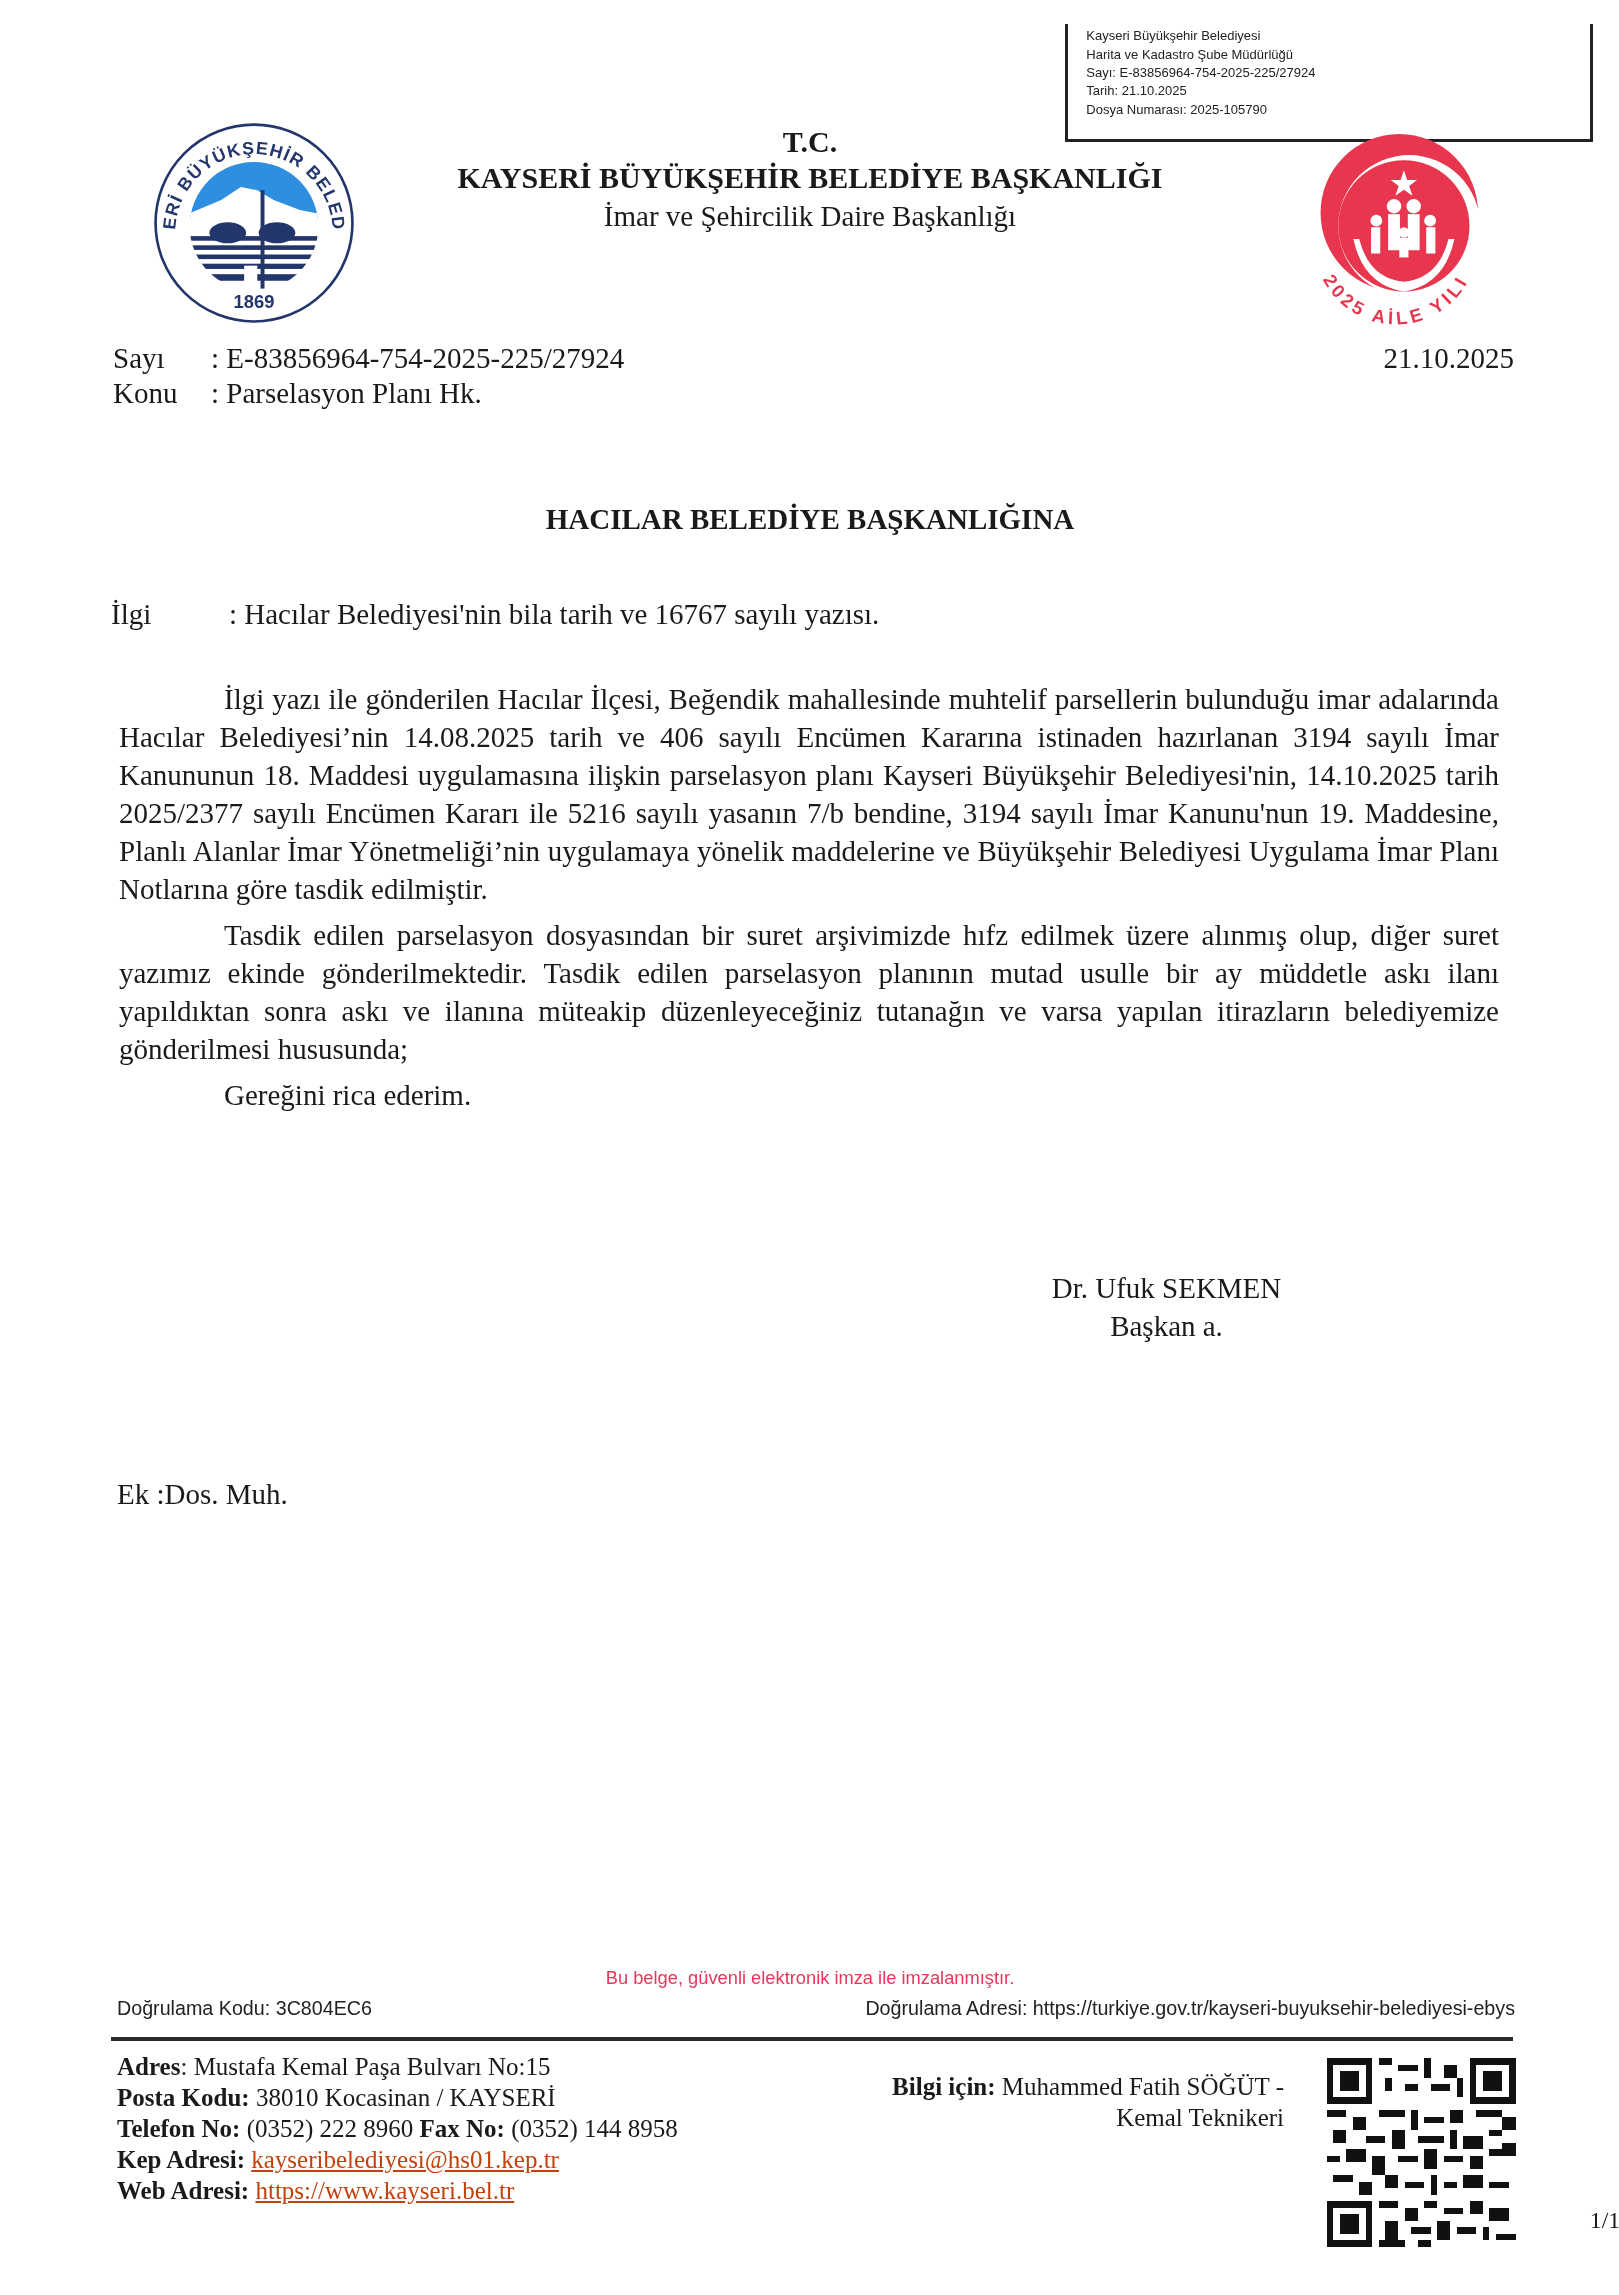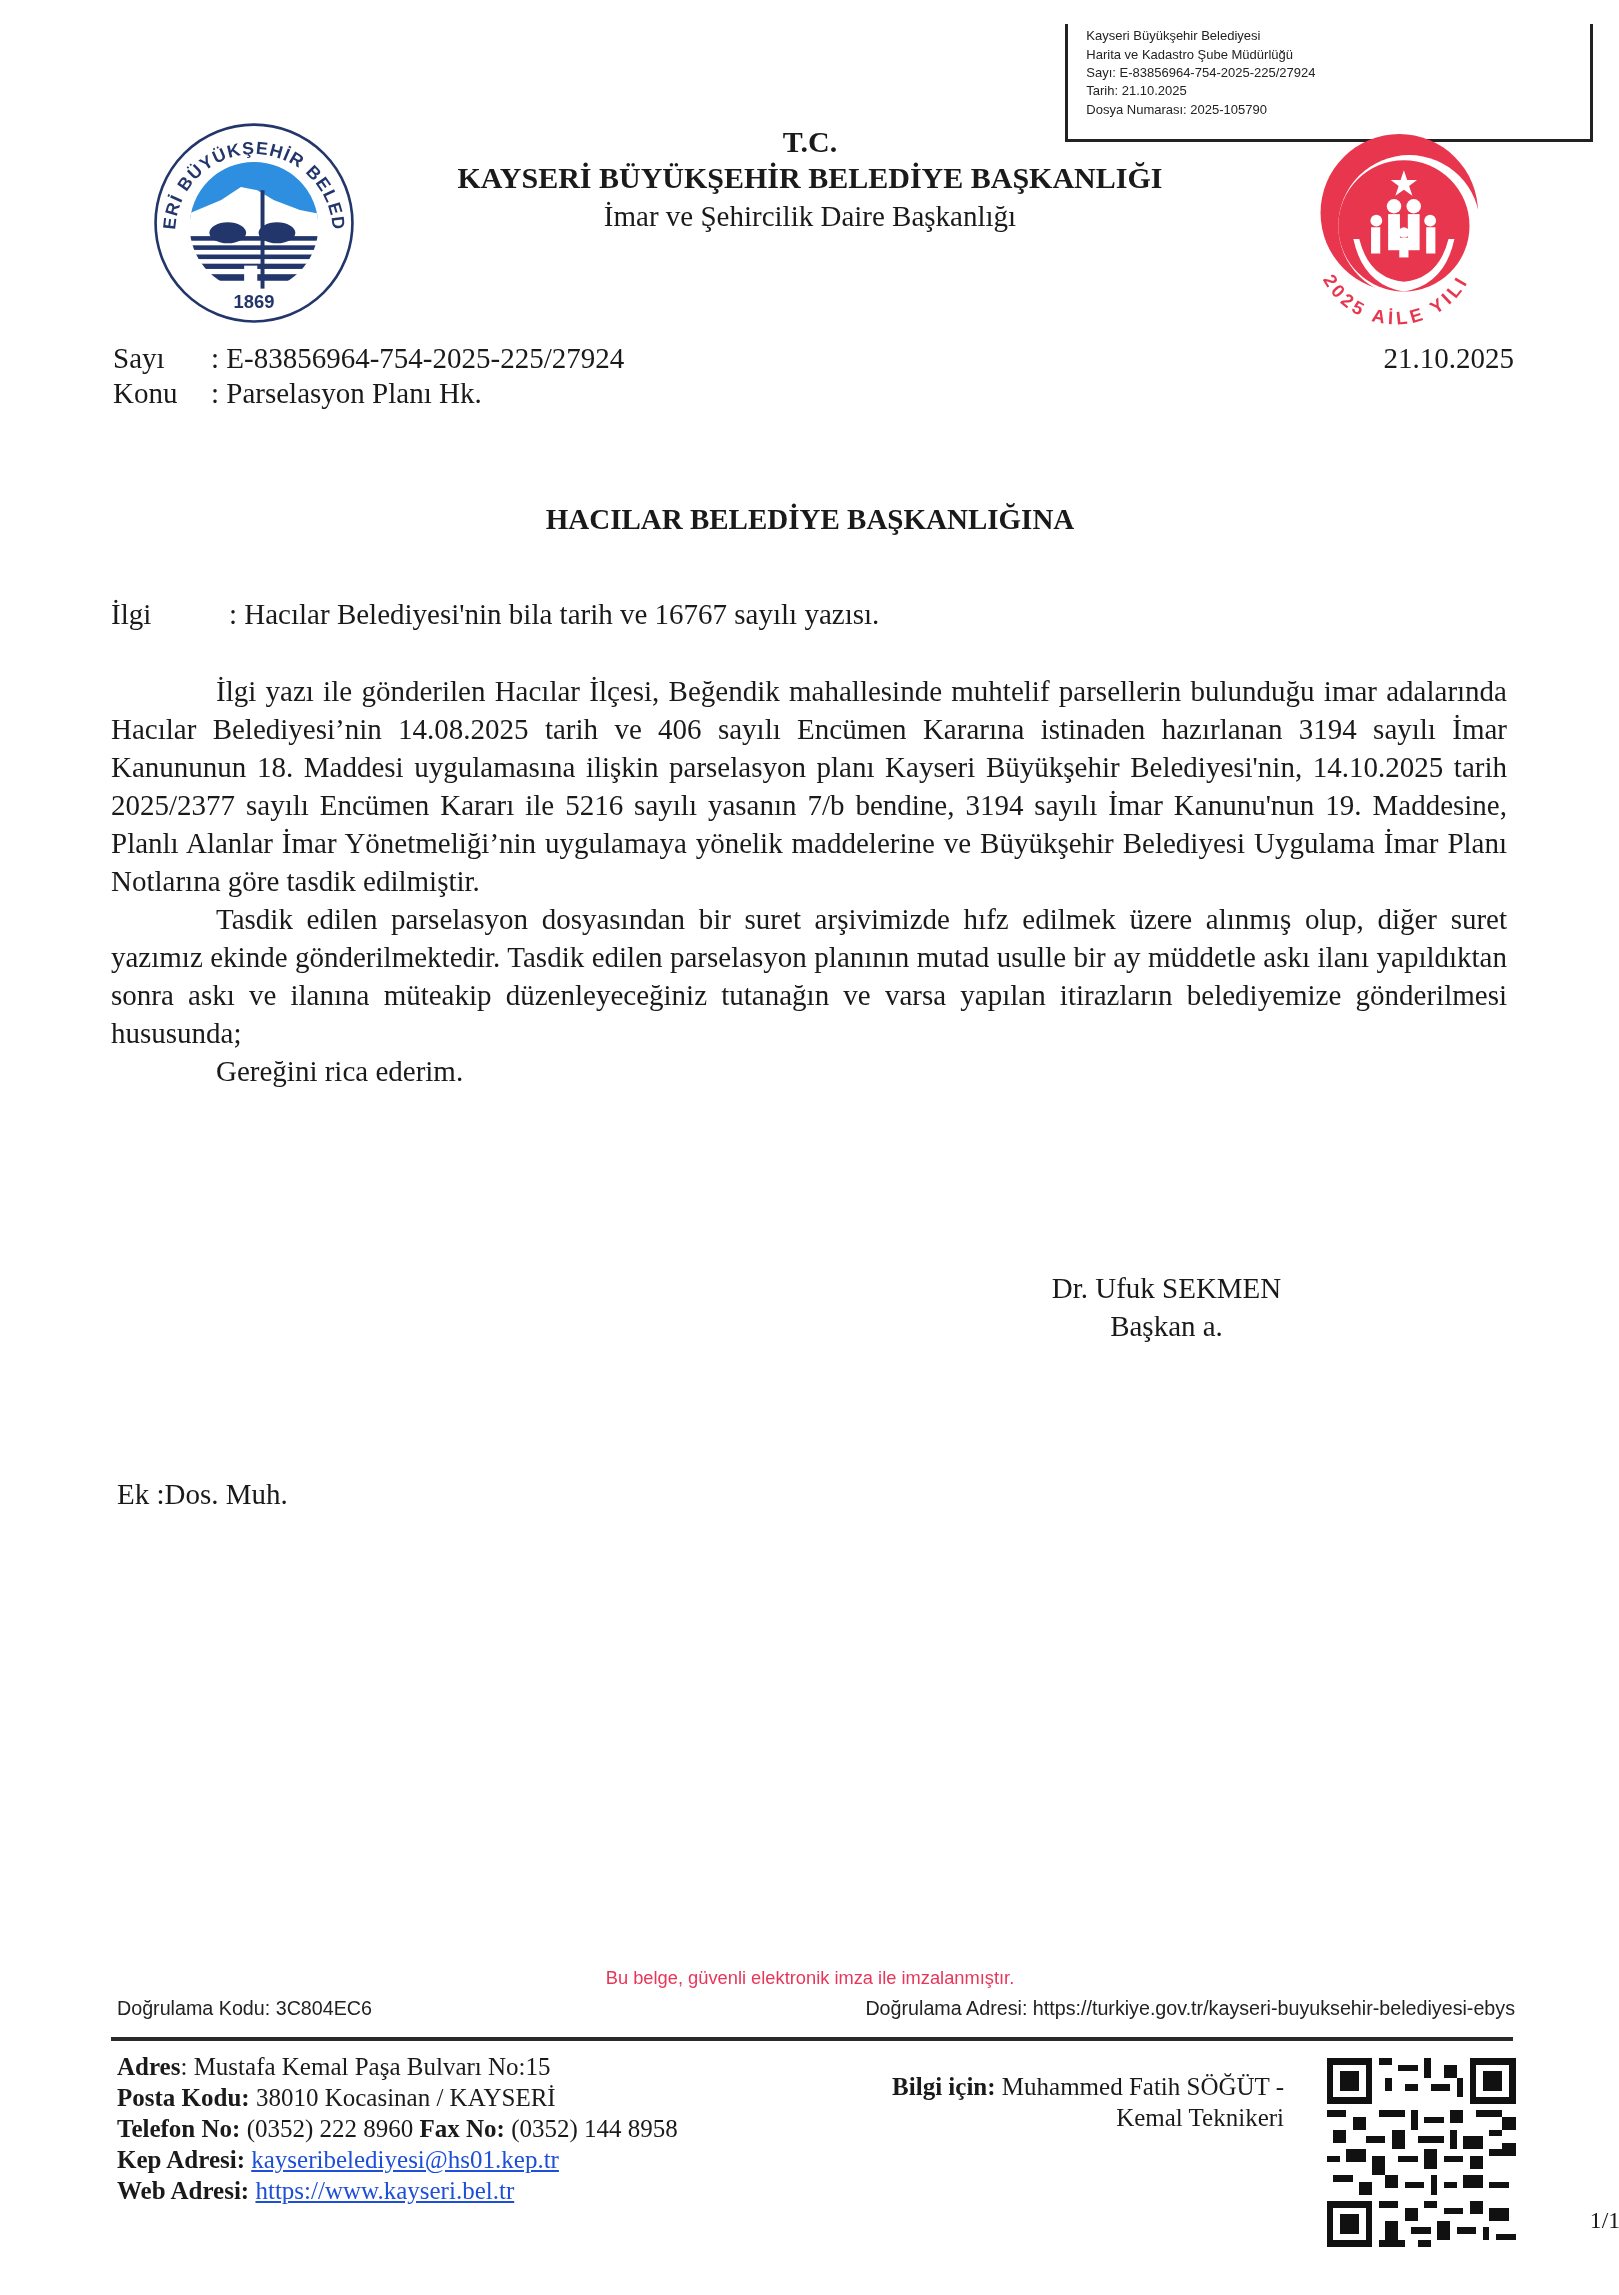--- a/index.html
+++ b/index.html
@@ -24,36 +24,36 @@
     .meta { font-size: 29px; white-space: nowrap; }
     .meta .lbl { display: inline-block; width: 98px; }
     .date { right: 106px; top: 342px; font-size: 29px; }
 
     .addressee { left: 0; width: 1620px; text-align: center; top: 503px; font-size: 29px; font-weight: bold; }
 
     .ilgi { left: 111px; top: 598px; font-size: 29px; white-space: nowrap; }
     .ilgi .lbl { display: inline-block; width: 118px; }
 
     .body-text { left: 111px; top: 672px; width: 1396px; font-size: 29px; line-height: 38px; text-align: justify; }
-    .body-text p { margin: 0; text-indent: 105px; }
+    .body-text p { margin: 8px; text-indent: 105px; }
     .body-text p.closing { text-align: left; }
 
     .sig { left: 957px; top: 1269px; width: 419px; text-align: center; font-size: 29px; line-height: 38px; }
 
     .ek { left: 117px; top: 1478px; font-size: 29px; }
 
     
     .esign { left: 0; width: 1620px; text-align: center; top: 1967px; font-family: "Liberation Sans", sans-serif; font-size: 18.3px; color: #e8365a; }
     .vcode { left: 117px; top: 1997px; font-family: "Liberation Sans", sans-serif; font-size: 19.7px; color: #222; }
     .vaddr { right: 105px; top: 1997px; font-family: "Liberation Sans", sans-serif; font-size: 19.7px; color: #222; }
     .hr { left: 111px; top: 2037px; width: 1402px; height: 3.9px; background: #2a2a2a; }
 
     .contact { left: 117px; top: 2051px; font-size: 25px; line-height: 31px; }
     .contact b { font-weight: bold; }
-    .contact a { color: #1d4ed8; text-decoration: underline; }
+    .contact a { color: #c2410c; text-decoration: underline; }
 
     .info { left: 832px; top: 2051px; width: 452px; text-align: right; font-size: 25px; line-height: 31px; margin-top: 20px; }
 
     .qr { left: 1326px; top: 2058px; width: 190px; height: 189px; }
 
     .page { left: 0; width: 1620px; text-align: right; top: 2207px; font-size: 23.6px; }
   </style>
 </head>
 <body>
 

